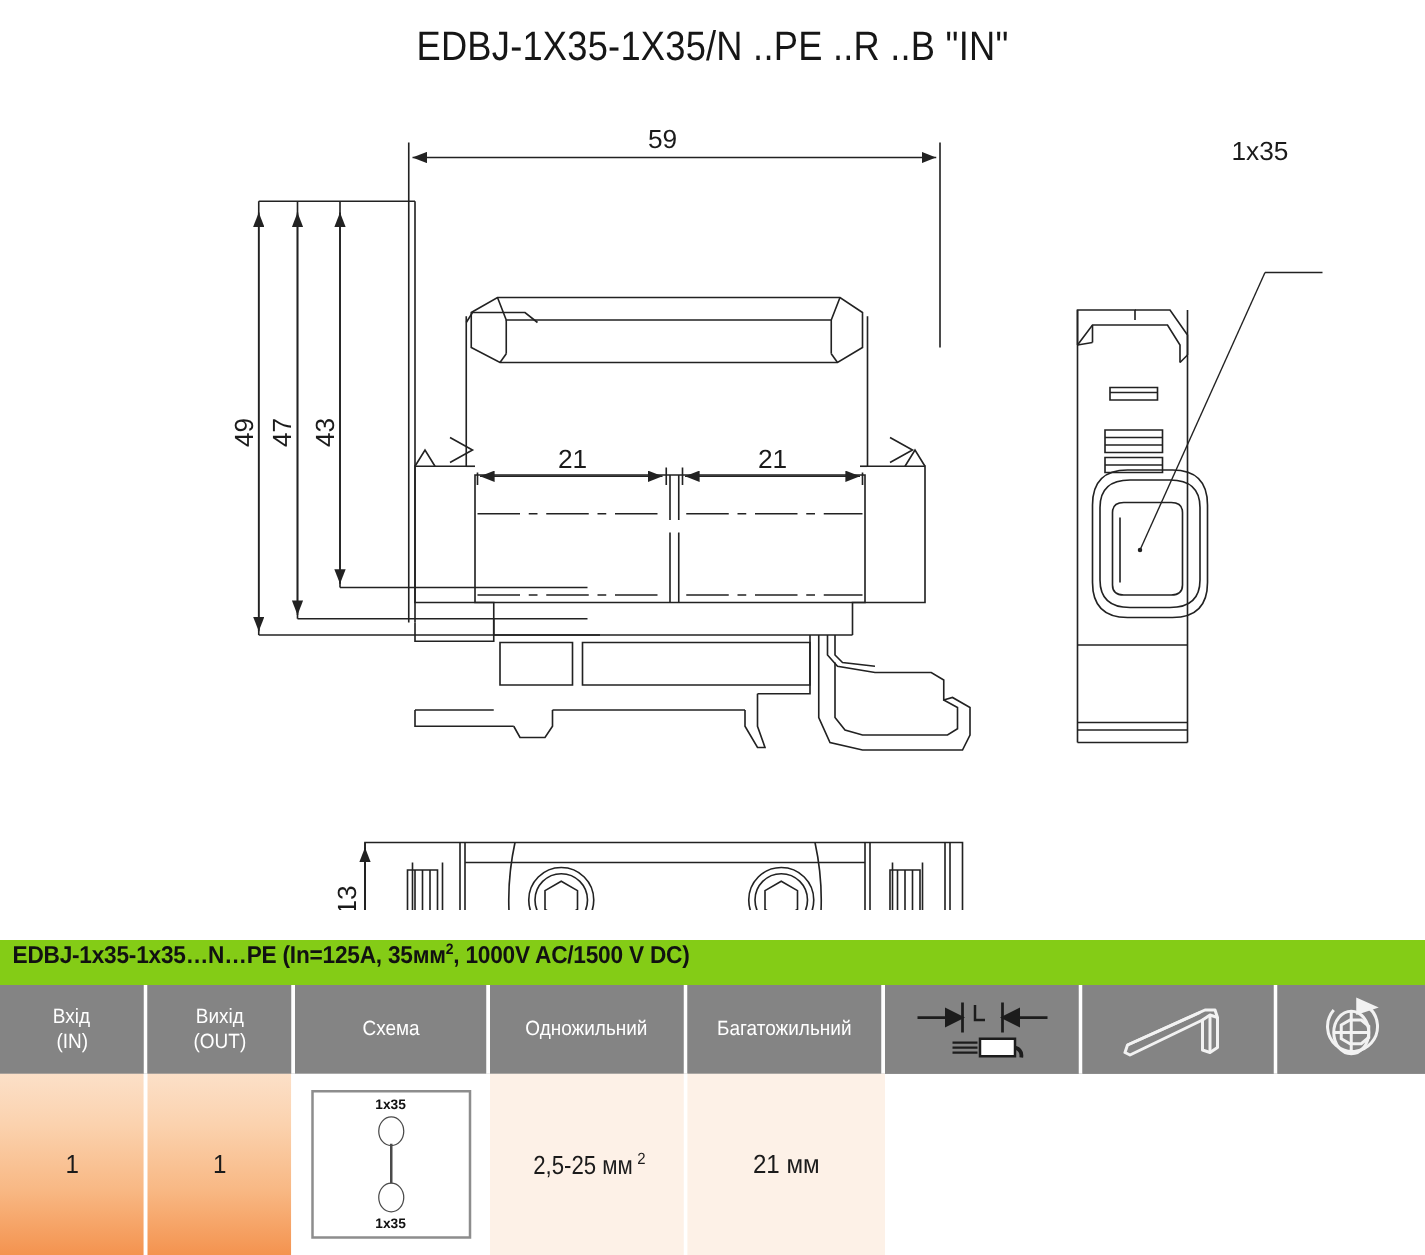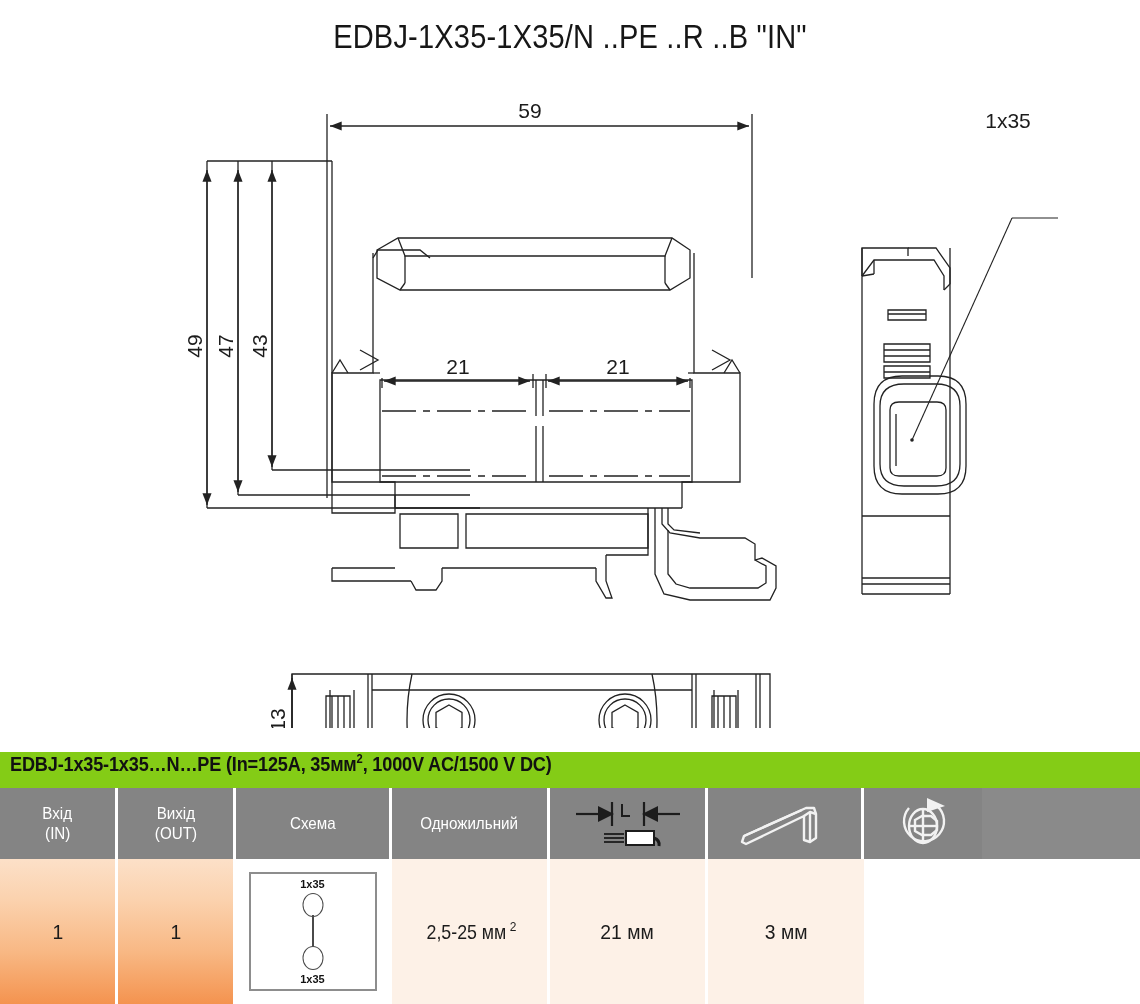--- a/index.html
+++ b/index.html
@@ -325,20 +325,23 @@
       </div>
       <div class="cell w1">
         <span>Вихід</span>
         <span>(OUT)</span>
       </div>
       <div class="cell w2">
         <span>Схема</span>
       </div>
       <div class="cell w3">
         <span>Одножильний</span>
+      </div>
+      <div class="cell w4">
+        <span>Багатожильний</span>
       </div>
       <div class="cell w5">
         <svg class="hdr-icon" width="112" height="52" viewBox="0 0 112 52">
           <g stroke="#1c1c1c" stroke-width="2.2" fill="none">
             <line x1="4" y1="16" x2="26" y2="16"></line>
             <line x1="108" y1="16" x2="86" y2="16"></line>
             <line x1="40" y1="4" x2="40" y2="28"></line>
             <line x1="72" y1="4" x2="72" y2="28"></line>
             <path d="M50 6 L50 18 L58 18" stroke-width="2"></path>
           </g>
@@ -392,19 +395,16 @@
           <div class="dot dot-bot"></div>
           <div class="lbl lbl-bot">1x35</div>
         </div>
       </div>
       <div class="cell w4 cell-cream">
         <span><span>2,5-25 мм</span><sup>2</sup></span>
       </div>
       <div class="cell w5 cell-cream">
         <span>21 мм</span>
       </div>
-      <div class="cell w6 cell-cream">
-        <span>3 мм</span>
-      </div>
     </div>
   </div>
 
 </div>
 
 </body></html>

